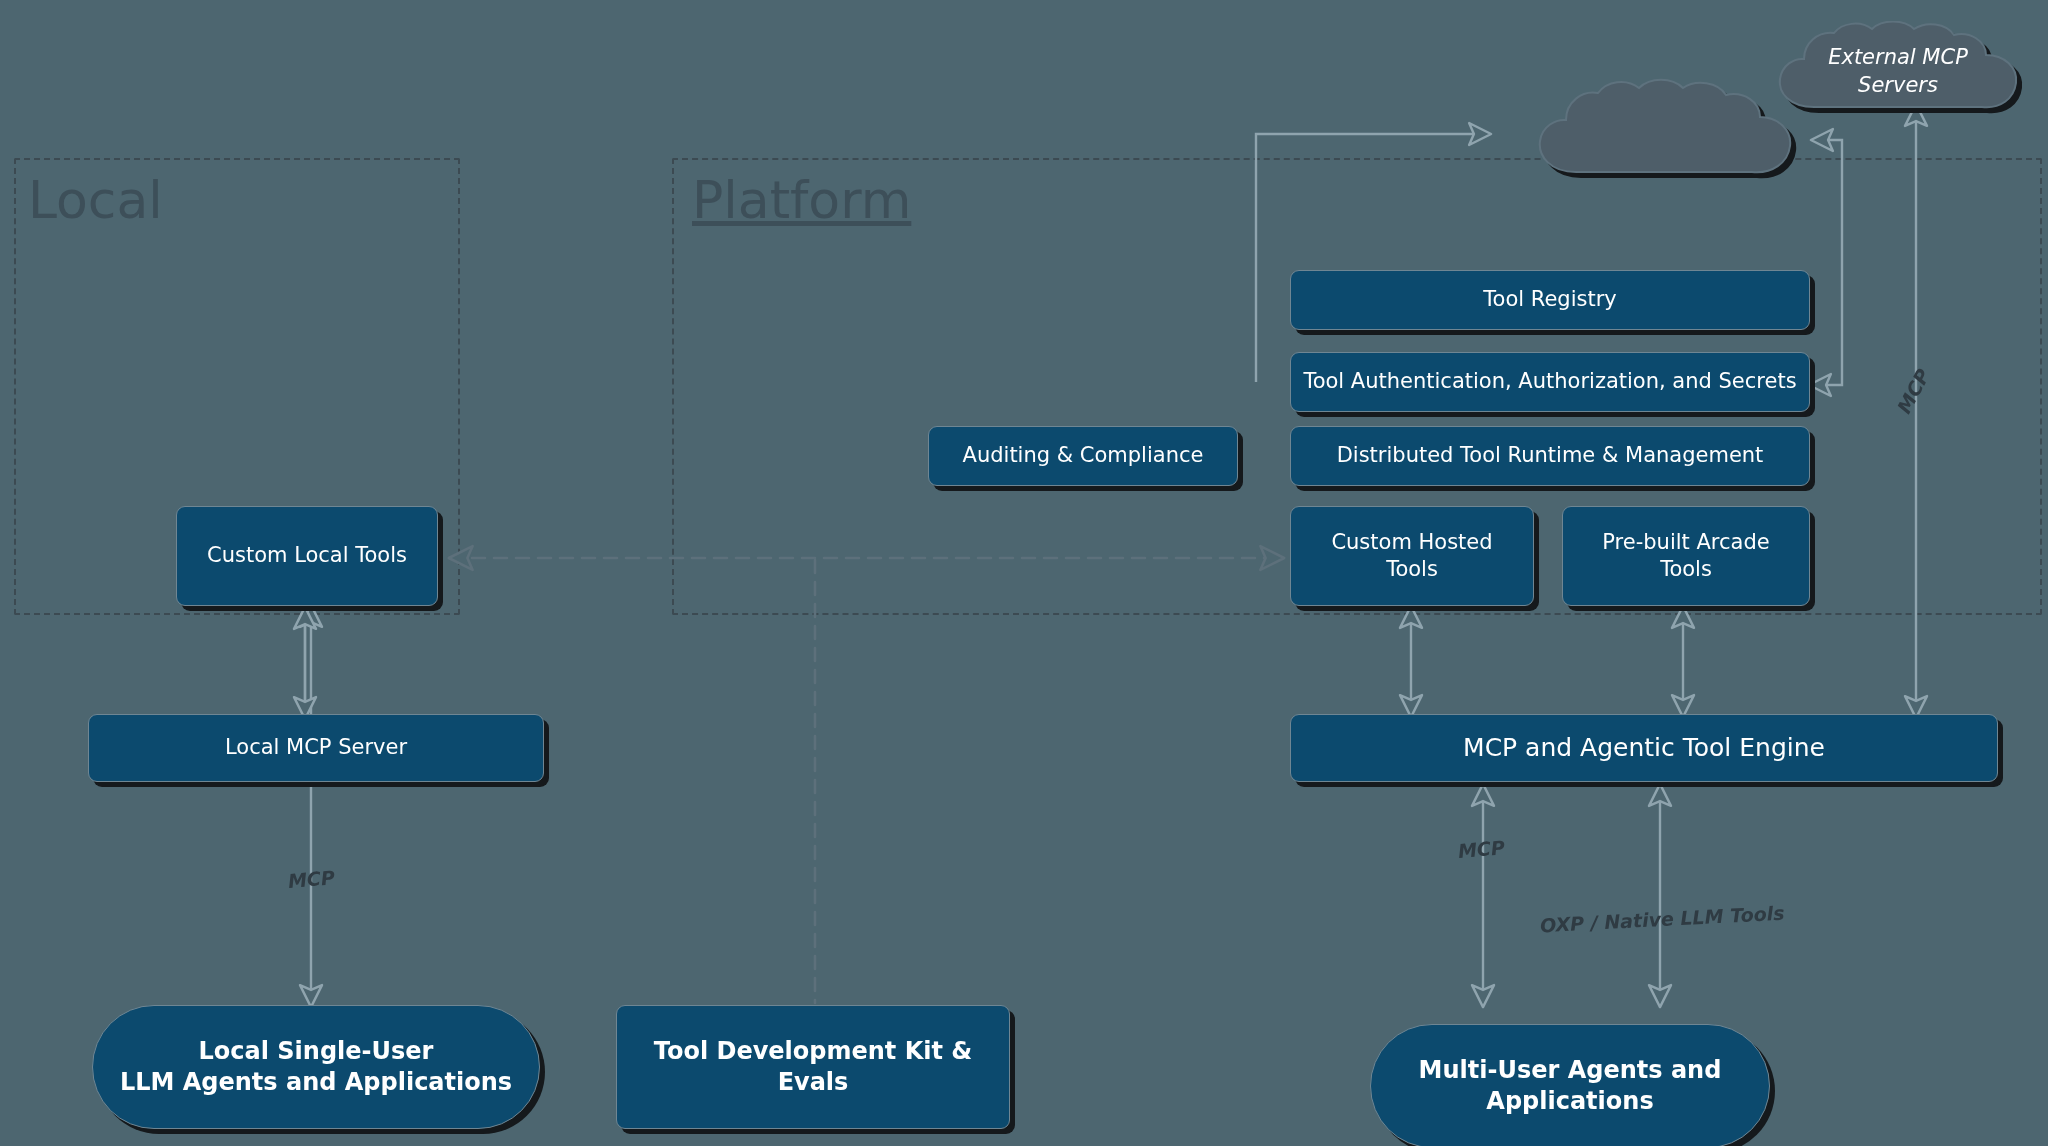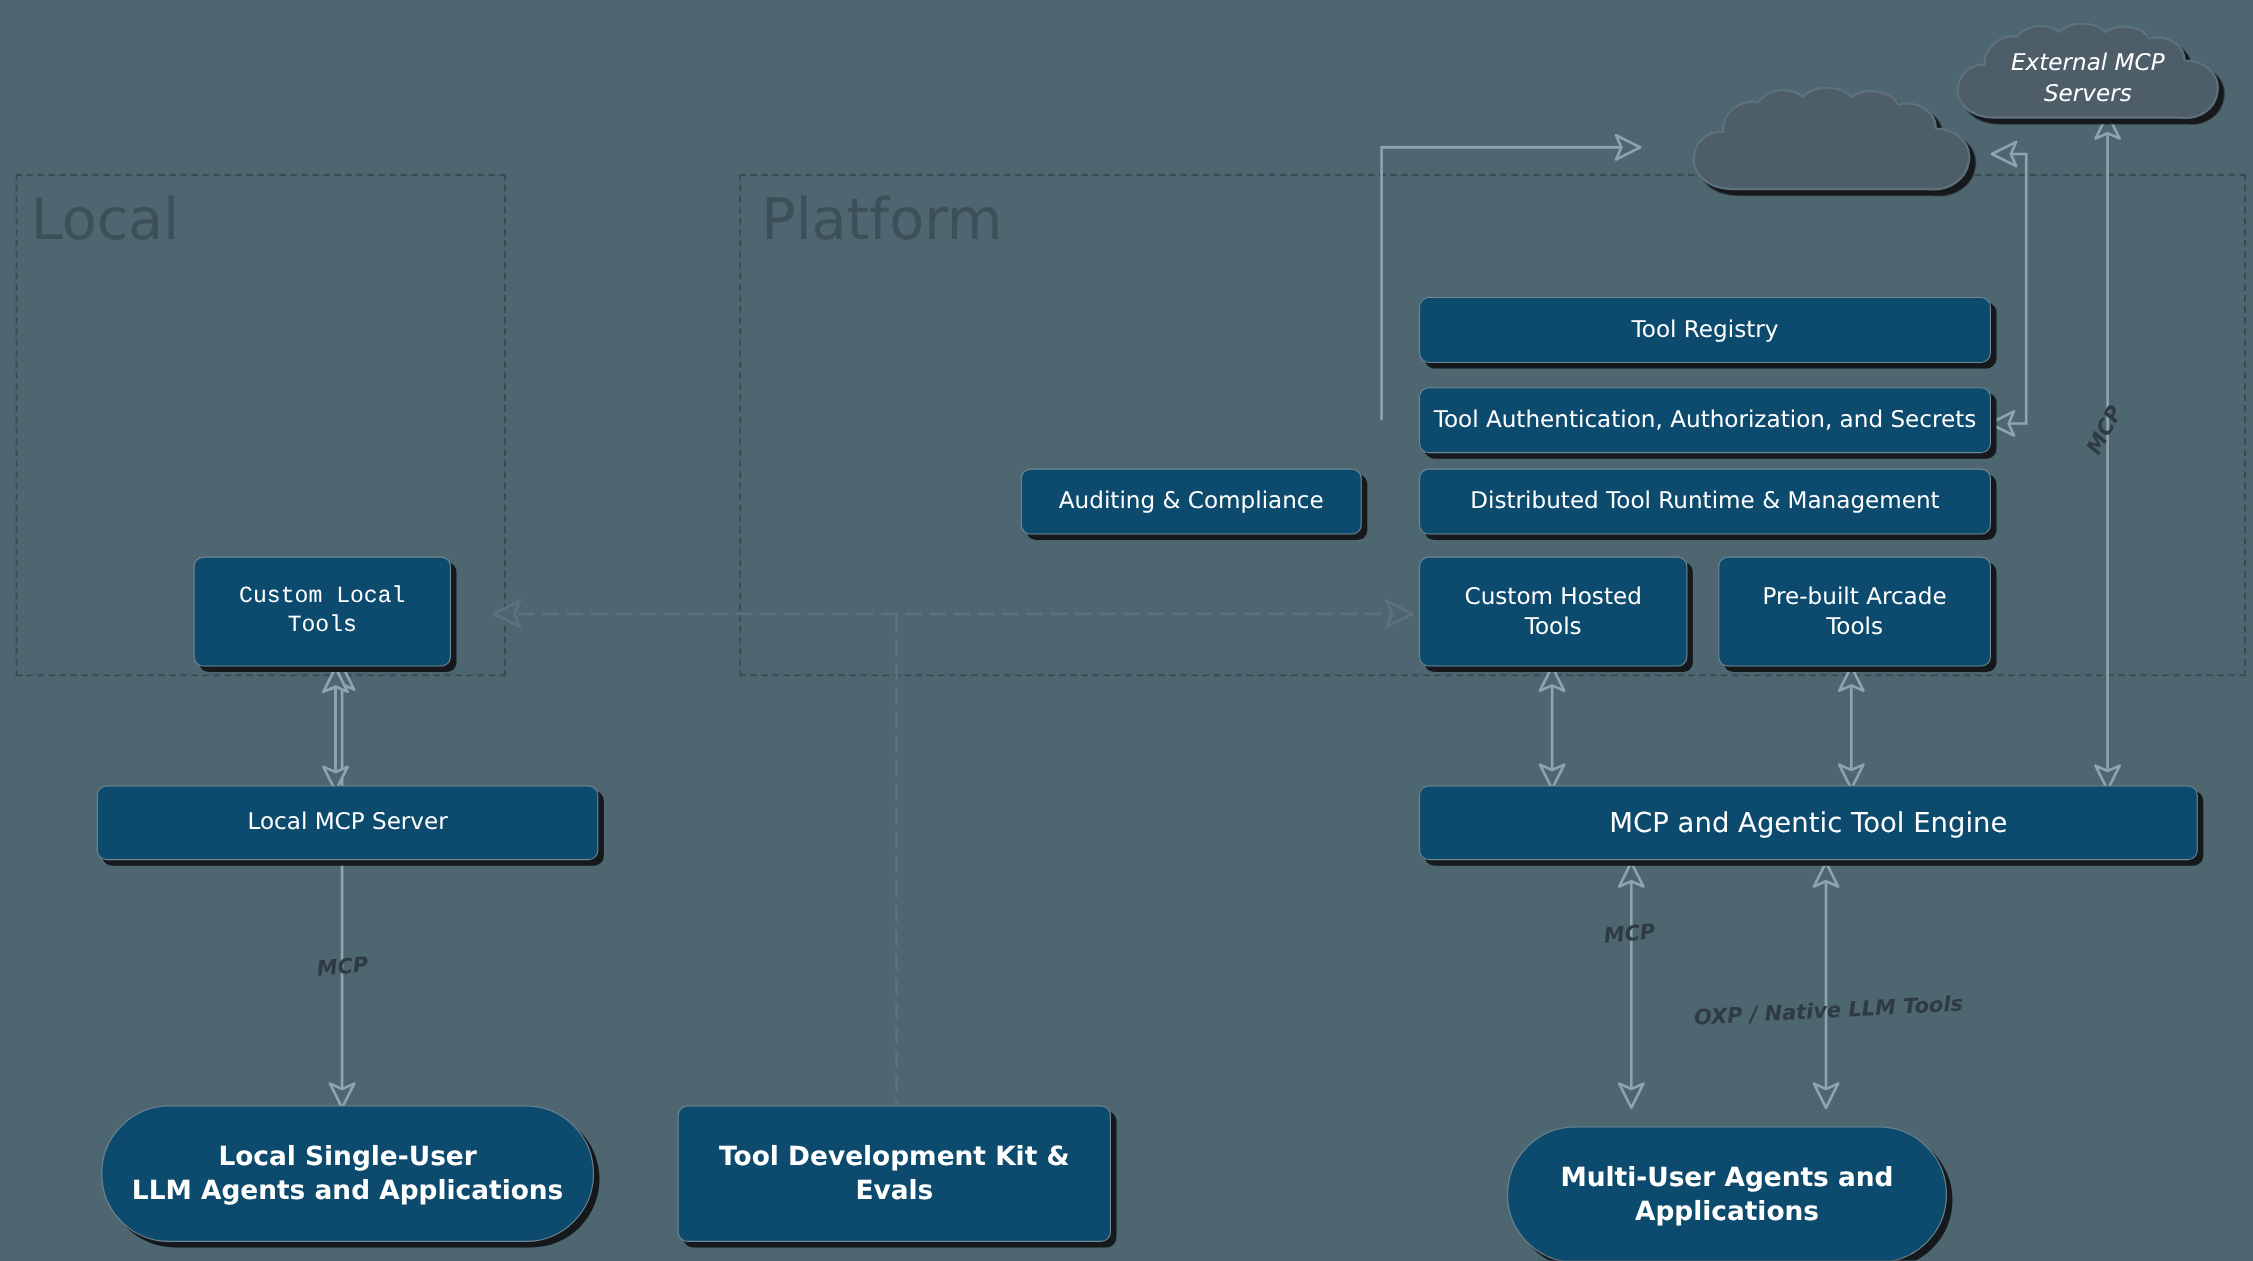--- a/index.html
+++ b/index.html
@@ -82,21 +82,21 @@
 </style>
 </head>
 <body>
 
 <div id="stage">
 
   <div class="zone" style="left:14px; top:158px; width:446px; height:457px;"></div>
   <div class="zone-title" style="left:28px; top:170px;">Local</div>
 
   <div class="zone" style="left:672px; top:158px; width:1370px; height:457px;"></div>
-  <div class="zone-title" style="left:692px; top:170px;">Platform</div>
+  <div class="zone-title" style="left:692px; top:170px;text-decoration:underline;">Platform</div>
 
   <svg class="wires" viewBox="0 0 2048 1146">
     <defs>
       <marker id="ah" viewBox="0 0 12 12" refX="10.5" refY="6" markerWidth="11" markerHeight="11" orient="auto-start-reverse">
         <path d="M1,1 L11,6 L1,11 L3.2,6 Z" fill="#4d6670" stroke="#8fa4ae" stroke-width="1.1" stroke-linejoin="round"></path>
       </marker>
       <marker id="ahd" viewBox="0 0 12 12" refX="10.5" refY="6" markerWidth="11" markerHeight="11" orient="auto-start-reverse">
         <path d="M1,1 L11,6 L1,11 L3.2,6 Z" fill="#4d6670" stroke="#5d707b" stroke-width="1.1" stroke-linejoin="round"></path>
       </marker>
     </defs>
@@ -142,21 +142,21 @@
   </div>
 
   <div class="cloud" style="left:1528px; top:78px; width:270px; height:110px;">
     <svg class="cloud-shape" viewBox="0 0 270 110" preserveAspectRatio="none">
       <path d="M48,94 C22,94 10,78 12,63 C14,48 28,41 38,42 C38,24 54,12 70,15
                C79,3 98,0 111,10 C122,-1 144,-1 155,10 C168,1 190,4 198,17
                C216,13 232,24 232,39 C250,39 264,52 262,68 C260,85 244,96 224,94 Z" fill="#4e5e69" stroke="#5e727e" stroke-width="2" style="filter:drop-shadow(5px 5px 0 #15191c)"></path>
     </svg>
   </div>
 
-  <div class="node" style="left:176px; top:506px; width:234px; height:100px;font-family:Liberation Mono, monospace;">Custom Local Tools</div>
+  <div class="node" style="left:176px; top:506px; width:262px; height:100px;">Custom Local Tools</div>
 
   <div class="node" style="left:88px; top:714px; width:456px; height:68px;">Local MCP Server</div>
 
   <div class="node stadium bold" style="left:92px; top:1005px; width:448px; height:124px; flex-direction:column;">
     <span>Local Single-User</span>
     <span>LLM Agents and Applications</span>
   </div>
 
   <div class="node bold" style="left:616px; top:1005px; width:394px; height:124px;">Tool Development Kit &amp; Evals</div>
 

